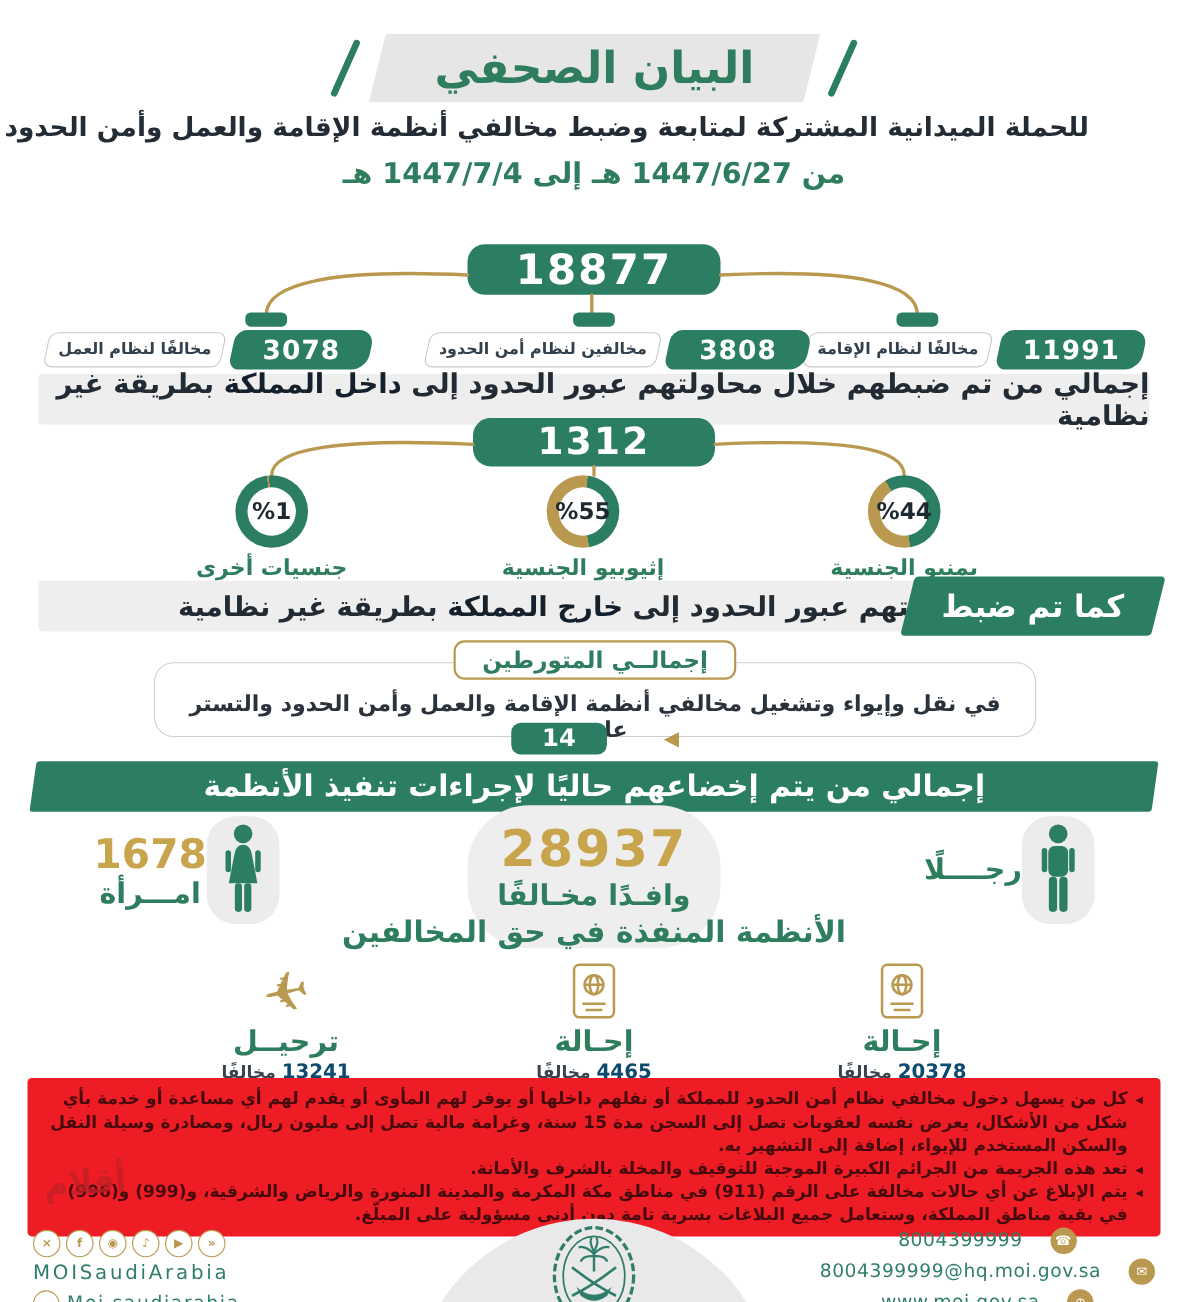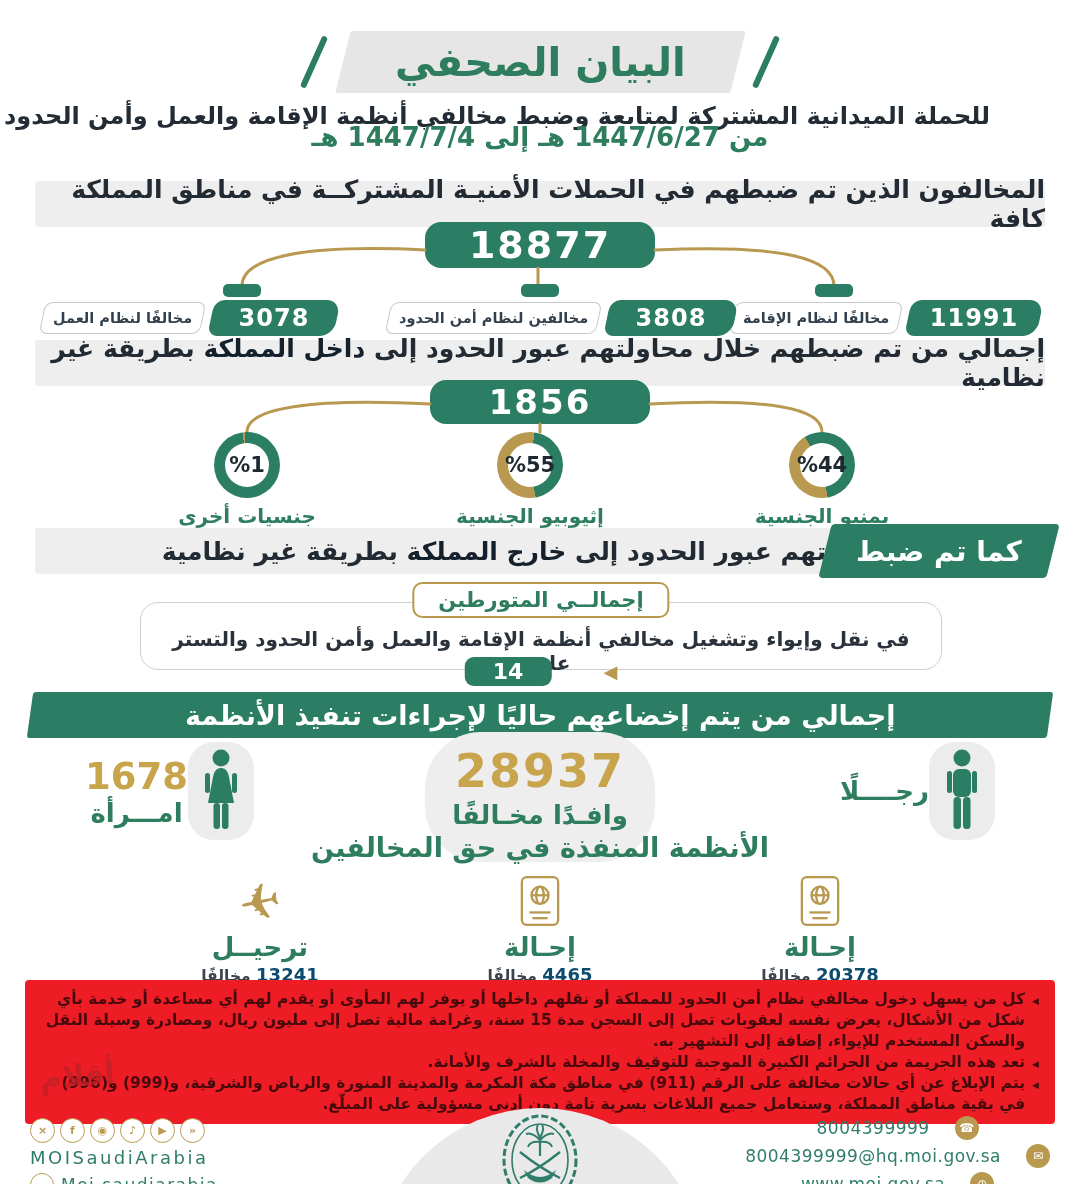--- a/index.html
+++ b/index.html
@@ -6,21 +6,21 @@
   #page{position:relative;width:1080px;height:1184px;margin:0 auto;background:#ffffff;
         overflow:hidden;font-family:"DejaVu Sans",sans-serif;direction:rtl;color:#2a323c;}
   .abs{position:absolute;}
 
   
   .hdr{top:28px;left:0;width:1080px;display:flex;align-items:center;justify-content:center;gap:26px;height:68px;}
   .slash{width:6px;height:56px;background:#2b7e63;border-radius:3px;transform:rotate(24deg);}
   .title-box{background:#e7e6e6;transform:skewX(-14deg);padding:8px 52px;border-radius:2px;}
   .title-box h1{margin:0;transform:skewX(14deg);color:#2e7d5e;font-size:40px;font-weight:700;}
   .subtitle{top:102px;left:0;width:994px;text-align:center;font-size:24px;font-weight:700;color:#232c35;}
-  .date{top:122px;left:0;width:1080px;text-align:center;font-size:26px;font-weight:700;color:#2e7d5e;}
+  .date{top:143px;left:0;width:1080px;text-align:center;font-size:26px;font-weight:700;color:#2e7d5e;}
 
   
   .gbar{left:35px;width:1010px;height:46px;background:#efeeee;border-radius:3px;
         display:flex;align-items:center;justify-content:center;font-size:25px;font-weight:700;color:#222b33;}
   .gbar b{color:#14202b;}
 
   
   .bigpill{background:#2b7e63;color:#fff;font-weight:700;text-align:center;border-radius:16px;
            display:flex;align-items:center;justify-content:center;letter-spacing:2px;direction:ltr;}
   .cap{position:absolute;width:38px;height:13px;background:#2b7e63;border-radius:5px;}
@@ -115,23 +115,20 @@
   <div class="abs hdr">
     <div class="slash"></div>
     <div class="title-box">
       <h1>البيان الصحفي</h1>
     </div>
     <div class="slash"></div>
   </div>
   <div class="abs subtitle">للحملة الميدانية المشتركة لمتابعة وضبط مخالفي أنظمة الإقامة والعمل وأمن الحدود</div>
   <div class="abs date">من 1447/6/27 هـ إلى 1447/7/4 هـ</div>
 
-  <div class="abs gbar" style="top:181px;">
-    <span>المخالفون الذين تم ضبطهم في الحملات الأمنيـة المشتركــة في مناطق المملكة كافة</span>
-  </div>
 
   <div class="abs" style="top:222px;left:0;width:1080px;height:118px;">
     <div class="bigpill abs" style="left:425px;top:0;width:230px;height:46px;font-size:38px;">18877</div>
     <svg class="conn" style="top:20px;" width="1080" height="46" viewBox="0 0 1080 46">
       <path d="M655 8 C 780 2, 834 16, 834 44"></path>
       <path d="M425 8 C 300 2, 242 16, 242 44"></path>
       <path d="M538 26 L 538 44"></path>
     </svg>
     <div class="cap" style="left:815px;top:62px;"></div>
     <div class="cap" style="left:521px;top:62px;"></div>
@@ -163,21 +160,21 @@
     </div>
   </div>
 
   <div class="abs gbar" style="top:340px;">
     <span>
       <span>إجمالي من تم ضبطهم خلال محاولتهم عبور الحدود إلى </span><b>داخل المملكة</b><span> بطريقة غير نظامية</span>
     </span>
   </div>
 
   <div class="abs" style="top:380px;left:0;width:1080px;height:148px;">
-    <div class="bigpill abs" style="left:430px;top:0;width:220px;height:44px;font-size:34px;">1856</div>
+    <div class="bigpill abs" style="left:430px;top:0;width:220px;height:44px;font-size:34px;">1312</div>
     <svg class="conn" style="top:18px;" width="1080" height="36" viewBox="0 0 1080 36">
       <path d="M650 6 C 770 0, 822 10, 822 34"></path>
       <path d="M430 6 C 310 0, 247 10, 247 34"></path>
       <path d="M540 26 L 540 34"></path>
     </svg>
     <div class="ring" style="left: 789px; top: 52px; background: conic-gradient(from 170deg, rgb(185, 152, 79) 44%, rgb(43, 126, 99) 0deg);">
       <div class="hole">%44</div>
     </div>
     <div class="ring" style="left: 497px; top: 52px; background: conic-gradient(from 170deg, rgb(185, 152, 79) 55%, rgb(43, 126, 99) 0deg);">
       <div class="hole">%55</div>

